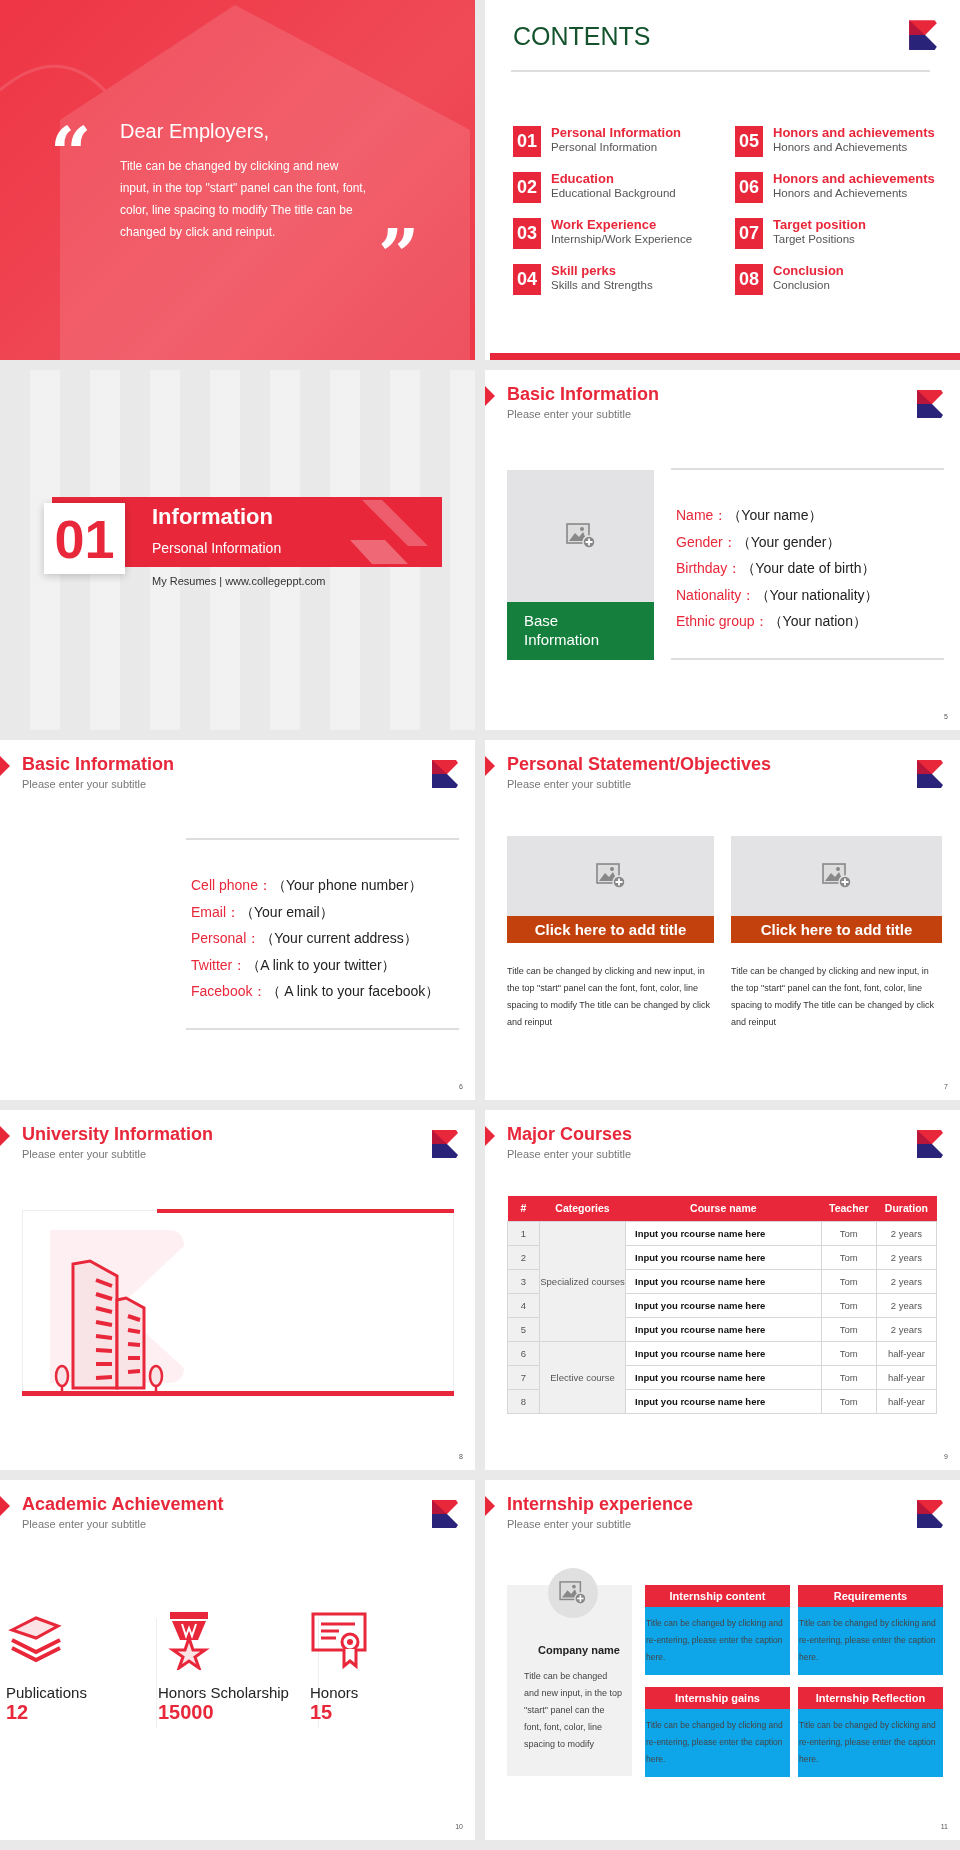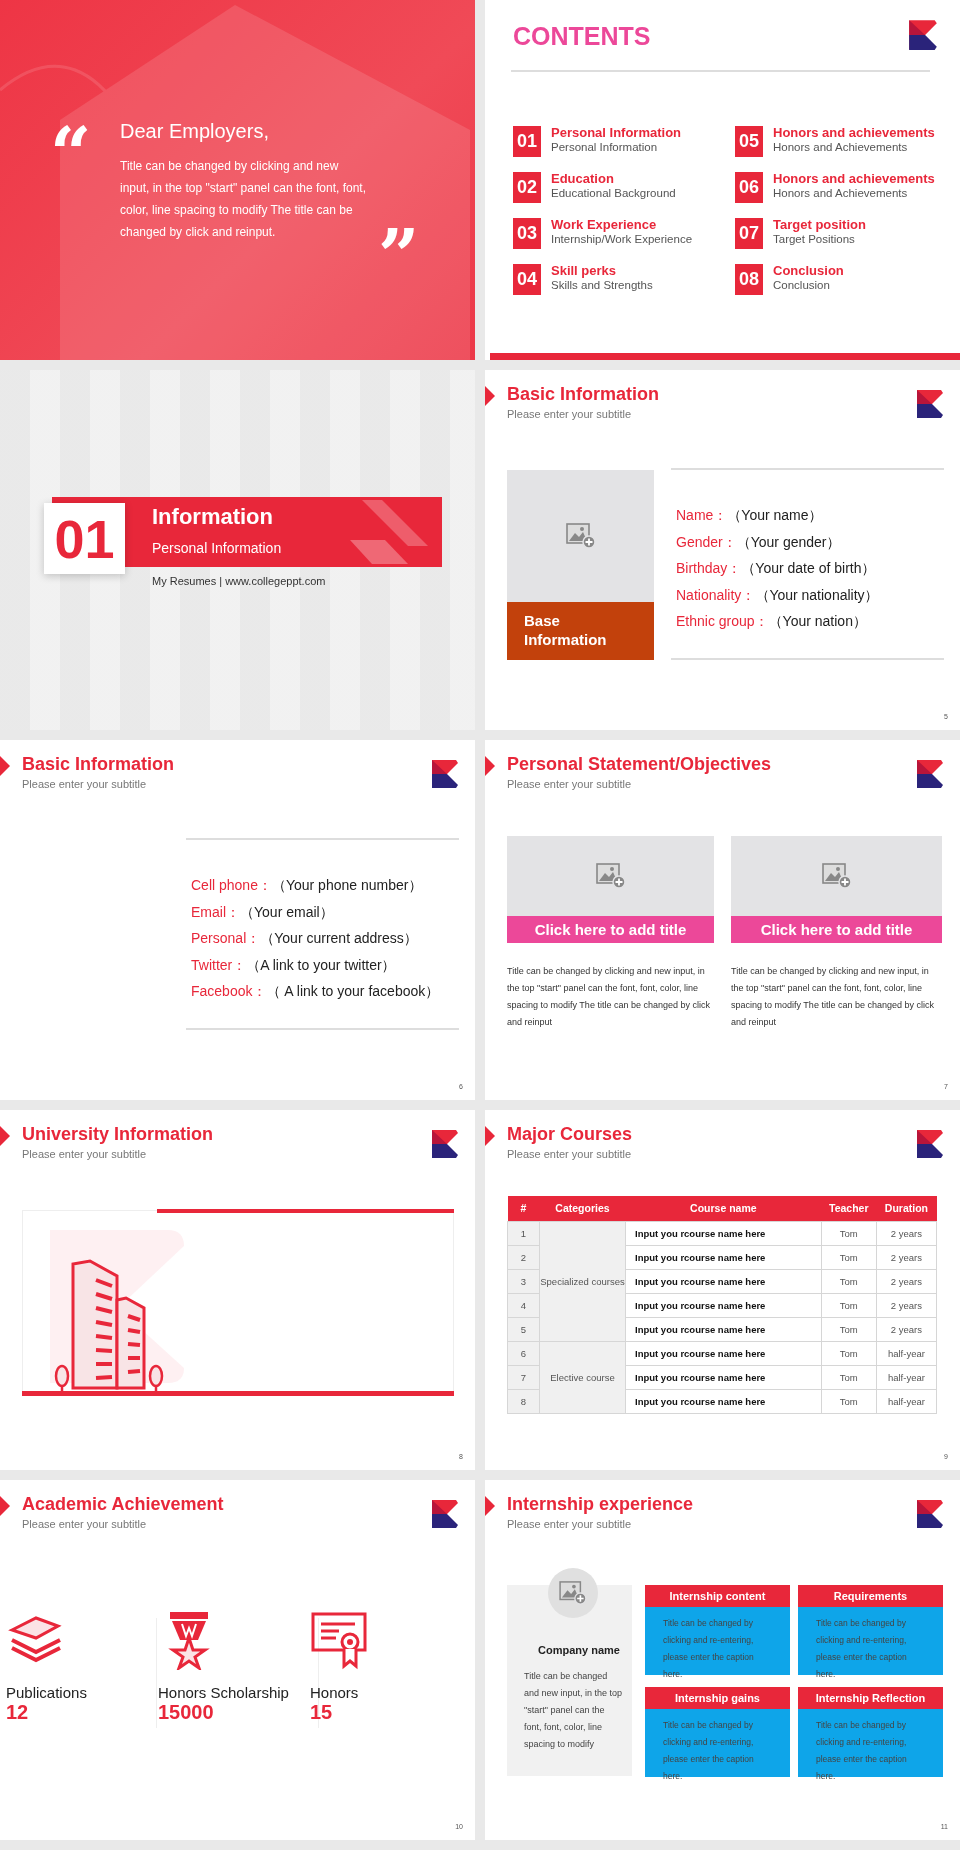--- a/index.html
+++ b/index.html
@@ -14,47 +14,47 @@
 .pgnum{position:absolute;right:12px;bottom:10px;font-size:7px;color:#555}
 .imgph{background:#e3e3e5;display:flex;align-items:center;justify-content:center}
 
 .s1{background:linear-gradient(135deg,#ee3545,#f04a57 60%,#ec3848)}
 .s1 .bldg{position:absolute;inset:0;opacity:.12}
 .q-open{position:absolute;left:50px;top:118px;font-size:72px;font-weight:bold;color:#fff;font-family:"DejaVu Serif",serif;line-height:1}
 .q-close{position:absolute;left:378px;top:220px;font-size:72px;font-weight:bold;color:#fff;font-family:"DejaVu Serif",serif;line-height:1}
 .s1 h2{position:absolute;left:120px;top:120px;font-size:20px;color:#fff;font-weight:normal}
 .s1 p{position:absolute;left:120px;top:155px;width:250px;font-size:12px;line-height:22px;color:#fff}
 
-.cont-title{position:absolute;left:28px;top:22px;font-size:25px;font-weight:bold;color:#ec4899}
+.cont-title{position:absolute;left:28px;top:22px;font-size:25px;font-weight:normal;color:#14532d}
 .cont-line{position:absolute;left:26px;right:30px;top:70px;height:2px;background:#ddd}
 .cont-item{position:absolute;display:flex;gap:10px;align-items:flex-start}
 .cont-num{width:28px;height:31px;background:#e8273a;color:#fff;font-weight:bold;font-size:18px;display:flex;align-items:center;justify-content:center}
 .cont-t{font-size:13px;font-weight:bold;color:#e8273a;line-height:14px}
 .cont-s{font-size:11.5px;color:#555;line-height:14px}
 .cont-bar{position:absolute;left:5px;right:0;bottom:0;height:7px;background:#e8273a}
 
 .s3{background:#efefef}
 .s3 .bg{position:absolute;inset:0;background:repeating-linear-gradient(90deg,#e8e8e8 0 30px,#f2f2f2 30px 60px);opacity:.8}
 .band{position:absolute;left:52px;top:127px;width:390px;height:70px;background:#e8273a}
 .numbox{position:absolute;left:44px;top:133px;width:81px;height:71px;background:#fff;box-shadow:0 2px 8px rgba(0,0,0,.2);font-size:54px;font-weight:bold;color:#e8273a;display:flex;align-items:center;justify-content:center}
 .band-t{position:absolute;left:152px;top:134px;font-size:22px;font-weight:bold;color:#fff}
 .band-s{position:absolute;left:152px;top:170px;font-size:14px;color:#fff}
 .band-deco{position:absolute;left:350px;top:128px;width:80px;height:68px}
 .tagline{position:absolute;left:152px;top:205px;font-size:11px;color:#333}
 
 .photo{position:absolute;left:22px;top:100px;width:147px;height:190px}
 .photo .imgph{height:132px}
-.photo .cap{height:58px;background:#c2410c;color:#fff;font-weight:bold;font-size:15px;padding:9px 17px;line-height:19px}
+.photo .cap{height:58px;background:#15803d;color:#fff;font-weight:normal;font-size:15px;padding:9px 17px;line-height:19px}
 .info-lines{position:absolute;left:186px;top:98px;width:273px;height:192px;border-top:2px solid #ddd;border-bottom:2px solid #ddd;padding:32px 5px}
 .info-row{font-size:14px;line-height:26.5px;color:#222;white-space:nowrap}
 .info-row .k{color:#e8273a}
 
 .stm-card{position:absolute;top:96px;width:207px}
 .stm-card .imgph{height:80px}
-.stm-card .btn{height:27px;background:#ec4899;color:#fff;font-weight:bold;font-size:15px;display:flex;align-items:center;justify-content:center}
+.stm-card .btn{height:27px;background:#c2410c;color:#fff;font-weight:bold;font-size:15px;display:flex;align-items:center;justify-content:center}
 .stm-card p{margin-top:20px;font-size:9px;line-height:17px;color:#333}
 
 .uni-box{position:absolute;left:22px;top:100px;width:432px;height:185px;border:1px solid #eee}
 .uni-topbar{position:absolute;left:157px;top:99px;width:297px;height:4px;background:#e8273a}
 .uni-botbar{position:absolute;left:22px;top:281px;width:432px;height:5px;background:#e8273a}
 .uni-rows{position:absolute;left:220px;top:130px}
 .uni-row{font-size:16px;line-height:34px;color:#222}
 .uni-row b{color:#e8273a}
 
 .tbl{position:absolute;left:22px;top:86px;width:430px;border-collapse:collapse;font-size:9.5px}
@@ -68,21 +68,21 @@
 .ach .lbl{font-size:15px;color:#222;margin-top:10px}
 .ach .val{font-size:20px;font-weight:bold;color:#e8273a}
 .ach-div{position:absolute;top:138px;width:1px;height:110px;background:#eee}
 
 .comp{position:absolute;left:22px;top:105px;width:125px;height:191px;background:#f1f1f1}
 .comp-circle{position:absolute;left:63px;top:88px;width:50px;height:50px;border-radius:50%;background:#e0e0e0;display:flex;align-items:center;justify-content:center}
 .comp-name{position:absolute;left:22px;top:164px;width:144px;text-align:center;font-size:11px;font-weight:bold;color:#222}
 .comp-desc{position:absolute;left:39px;top:188px;width:100px;font-size:9px;line-height:17px;color:#444}
 .ibox{position:absolute;width:145px;height:90px;background:#0ea5e9}
 .ibox .h{height:22px;background:#e8273a;color:#fff;font-weight:bold;font-size:11px;display:flex;align-items:center;justify-content:center}
-.ibox p{padding:8px 18px;font-size:8.5px;line-height:17px;color:#444}
+.ibox p{padding:8px 1px;font-size:8.5px;line-height:17px;color:#444}
 </style>
 </head>
 <body>
 
 <svg width="0" height="0" style="position:absolute">
   <defs>
     <symbol id="klogo" viewBox="0 0 32 32">
       <path d="M3 2 H27 L29 5 L18 16 L3 16 Z" fill="#e8273a"></path>
       <path d="M3 2 L18 16 L3 30 Z" fill="#b8153a"></path>
       <path d="M3 16 H18 L29 27 L27 30 H3 Z" fill="#2a237a"></path>

